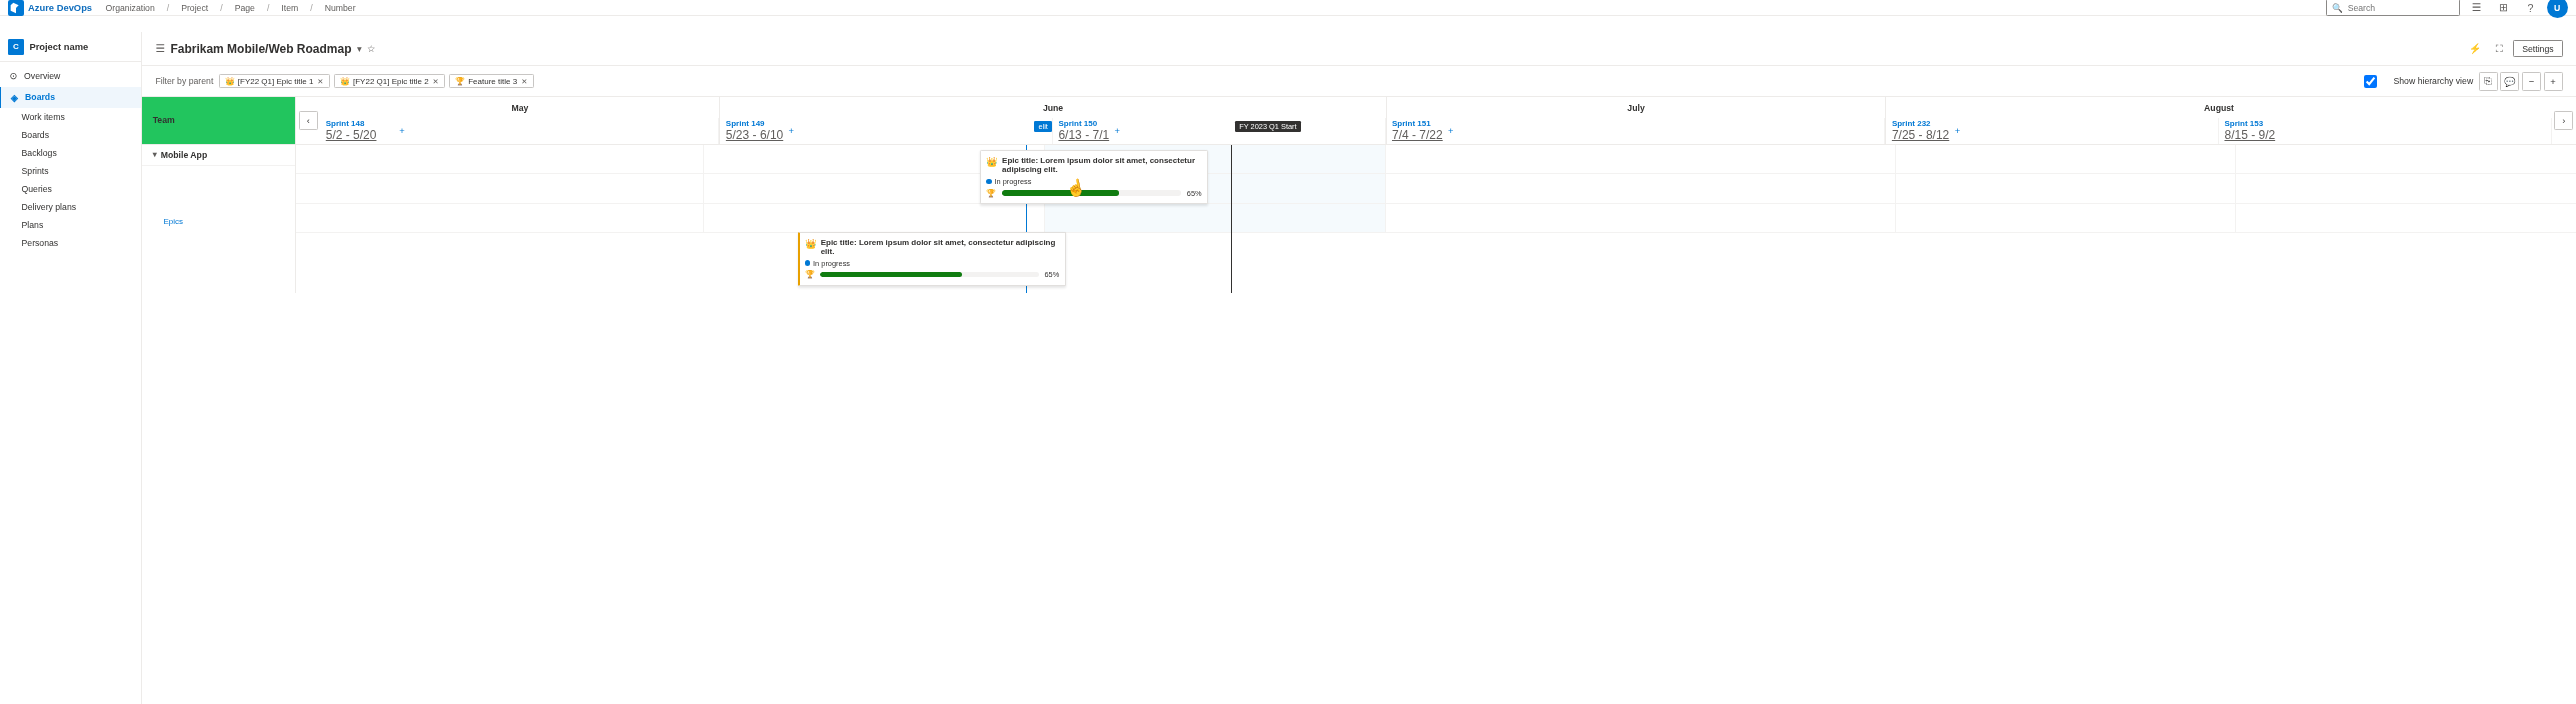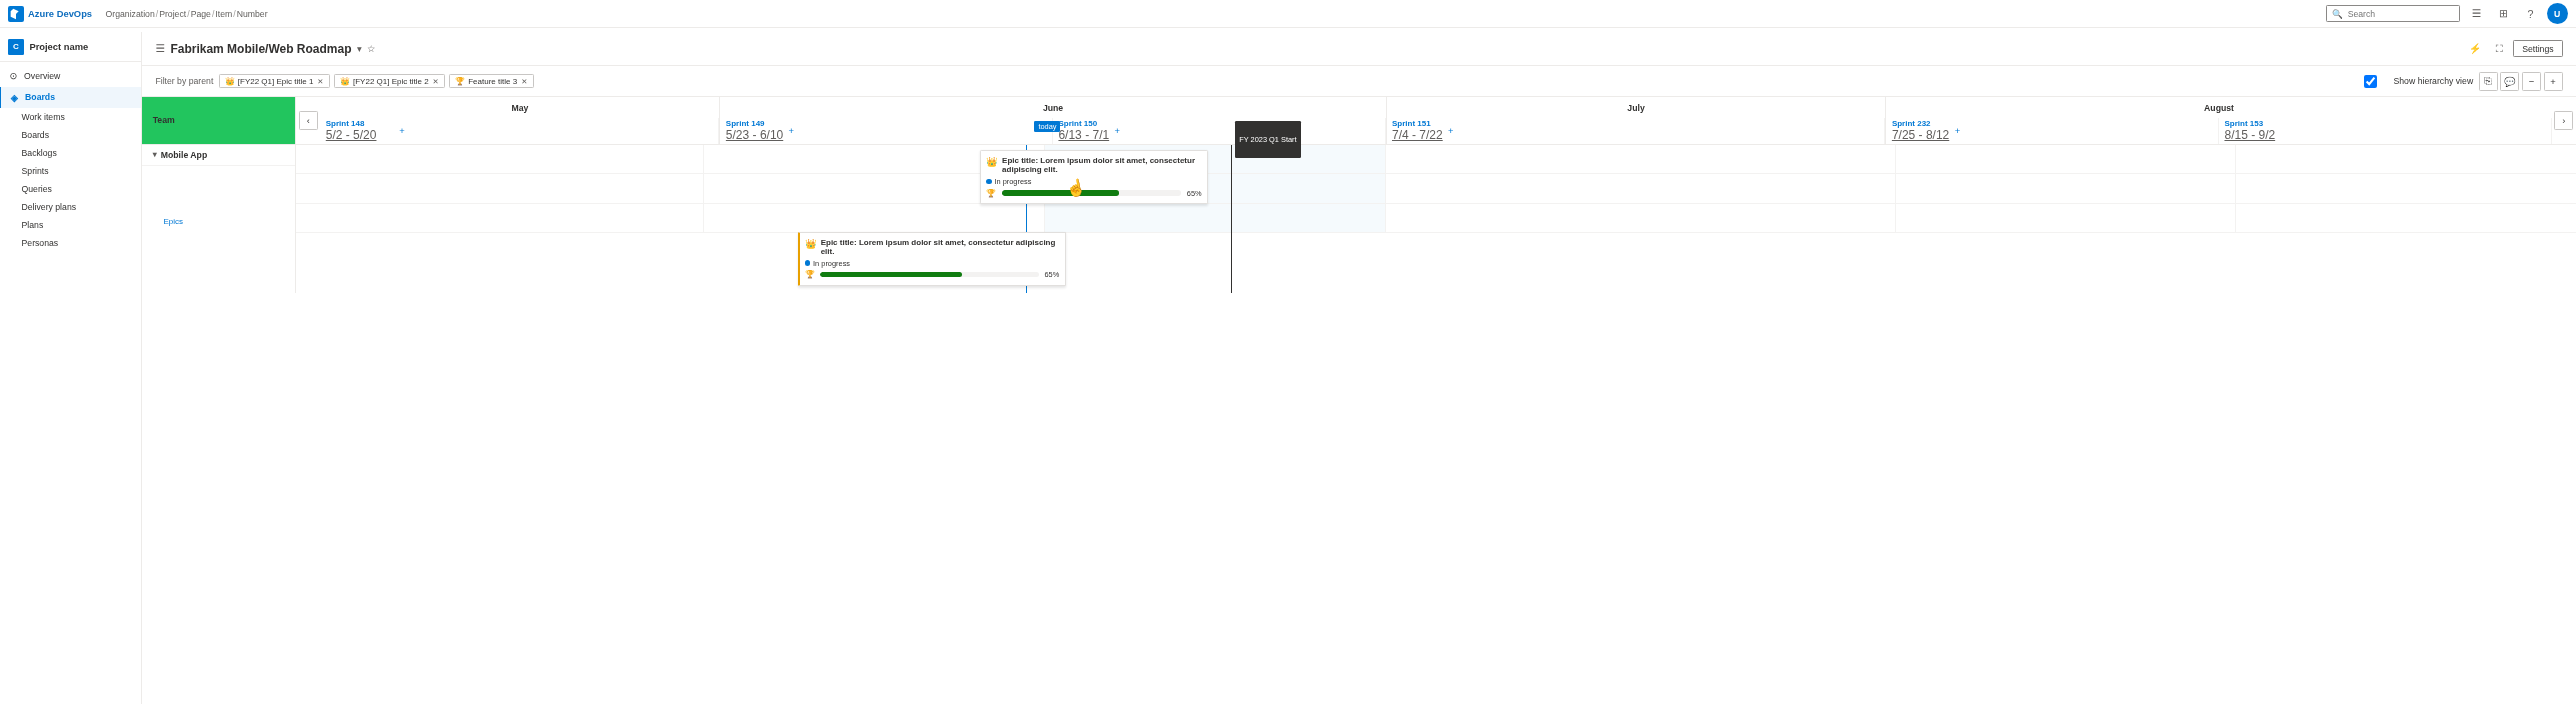--- a/index.html
+++ b/index.html
@@ -1,26 +1,26 @@
 <!DOCTYPE html>
 <html style="font-size:10.7px"><head>
   <meta charset="utf-8">
   <style>
     * { box-sizing: border-box; margin: 0; padding: 0; }
     body { font-family: 'Segoe UI', Arial, sans-serif; font-size: 9.4px; color: #323130; background: #fff; overflow: hidden; }
 
     
     .top-nav {
-      display: flex; align-items: center; height: 28px;
+      display: flex; align-items: center; height: 16px;
       background: #fff; border-bottom: 0.7px solid #edebe9;
       padding: 0 8px; gap: 5.4px; position: fixed; top: 0; left: 0; right: 0; z-index: 100;
     }
     .top-nav-logo { display: flex; align-items: center; gap: 4px; color: #106ebe; font-weight: 600; font-size: 9.4px; }
     .logo-icon { width: 16px; height: 16px; }
-    .breadcrumb { display: flex; align-items: center; gap: 1px; color: #605e5c; font-size: 8.7px; margin-left: 8px; }
+    .breadcrumb { display: flex; align-items: center; gap: 12px; color: #605e5c; font-size: 8.7px; margin-left: 8px; }
     .breadcrumb span { color: #605e5c; }
     .breadcrumb .sep { color: #a19f9d; }
     .top-nav-right { margin-left: auto; display: flex; align-items: center; gap: 5.4px; }
     .search-box {
       display: flex; align-items: center; gap: 4px;
       border: 0.7px solid #8a8886; border-radius: 1.3px;
       padding: 2.7px 5.4px; width: 134px; background: #fff;
     }
     .search-icon { color: #605e5c; font-size: 8.7px; }
     .search-input { border: none; outline: none; font-size: 8.7px; color: #323130; width: 94px; }
@@ -118,21 +118,21 @@
     .sprint-dates { font-size: 12px; color: #605e5c; text-decoration: underline; }
     .sprint-add-btn { color: #0078d4; cursor: pointer; margin-left: 2.7px; font-size: 9.4px; }
 
     
     .today-badge {
       position: absolute; top: 23.5px; background: #0078d4; color: #fff;
       font-size: 7.4px; padding: 1.3px 4px; border-radius: 1.3px; white-space: nowrap; z-index: 5;
     }
     .fy-badge {
       position: absolute; top: 23.5px; background: #323130; color: #fff;
-      font-size: 7.4px; padding: 14px 4px; border-radius: 1.3px; white-space: nowrap; z-index: 5;
+      font-size: 7.4px; padding: 1px 4px; border-radius: 1.3px; white-space: nowrap; z-index: 5;
     }
     .today-line {
       position: absolute; top: 0; bottom: 0; width: 1.3px;
       background: #0078d4; z-index: 4;
     }
     .team-col {
       width: 154px; min-width: 154px; border-right: 0.7px solid #edebe9;
       background: #fff;
     }
     .team-row {
@@ -317,21 +317,21 @@
         <div class="team-col-header">
           <span>Team</span>
         </div>
 
         <div style="display:flex;align-items:center;padding:0 2.7px;">
           <div class="month-nav-btn">‹</div>
         </div>
 
         <div class="months-container">
 
-          <div class="today-badge" style="left: 32%;">today</div>
+          <div class="today-badge" style="left: 32%;">elit</div>
 
           <div class="fy-badge" style="left: 41%;">FY 2023 Q1 Start</div>
 
           <div class="month-col" style="flex:1.2">
             <div class="month-label">May</div>
             <div class="sprints-row">
               <div class="sprint-cell" style="display:flex;align-items:center;gap:20px;flex:1">
                 <div>
                   <div class="sprint-name">Sprint 148</div>
                   <div class="sprint-dates">5/2 - 5/20</div>

